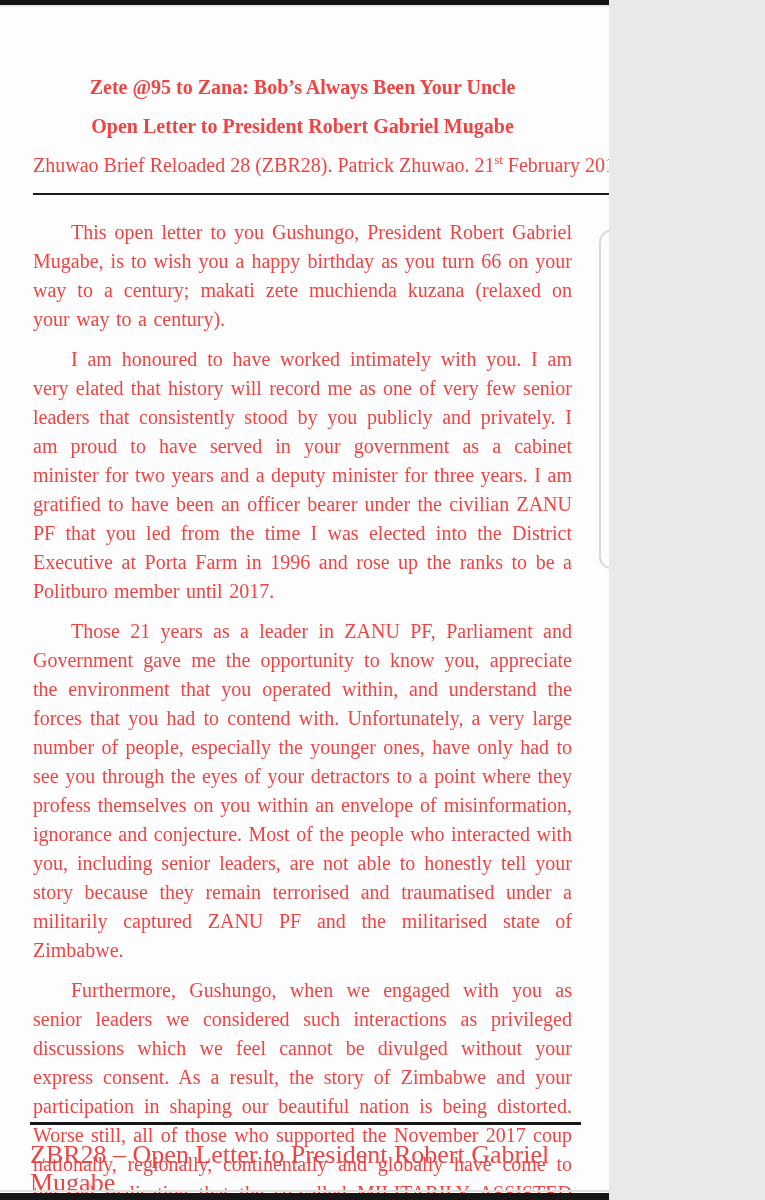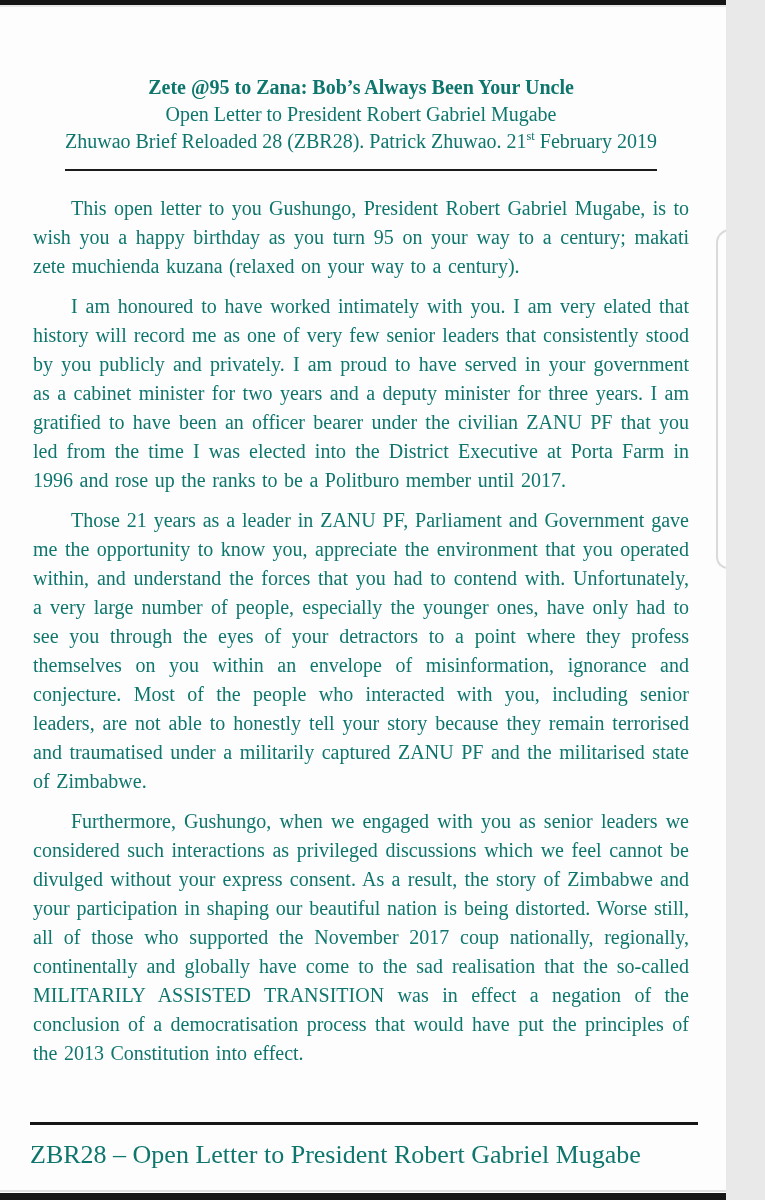--- a/index.html
+++ b/index.html
@@ -3,24 +3,24 @@
 <meta charset="utf-8">
 <style>
   html, body { margin: 0; padding: 0; }
   body {
     width: 765px; height: 1200px;
     background: #e9e9e9;
     font-family: "Liberation Serif", serif;
   }
   .screen {
     position: relative;
-    width: 726px; height: 1200px;
+    width: 609px; height: 1200px;
     background: #fdfdfd;
     overflow: hidden;
-    color: #0f766e;
+    color: #ef4444;
   }
   
   .bar-top {
     position: absolute; top: 0; left: 0; right: 0;
     height: 5px; background: #151515;
   }
   .bar-top::after {
     content: ""; position: absolute; top: 5px; left: 0; right: 0;
     height: 2px; background: #e8e8e8;
   }
@@ -41,21 +41,21 @@
     border-right: none;
     border-radius: 14px 0 0 12px;
     background: transparent;
   }
   .doc {
     position: absolute;
     left: 33px; right: 37px; top: 74px;
   }
   .doc-header { text-align: center; line-height: 27px; font-size: 20px; }
   .doc-title  { font-weight: bold; margin: 0; font-size: 20px; line-height: 27px; }
-  .doc-subtitle { margin: 0; }
+  .doc-subtitle { margin: 12px; font-weight: bold; }
   .doc-byline { margin: 0; white-space: nowrap; }
   .doc-byline .underlined {
     display: inline-block;
     border-bottom: 2px solid #1c1c1c;
     padding-bottom: 14px;
   }
   sup { font-size: 62%; vertical-align: super; line-height: 0; }
   .doc-body { margin-top: 23px; }
   .doc-body p {
     margin: 0 0 11px 0;
@@ -89,21 +89,21 @@
   <div class="doc">
     <div class="doc-header">
       <h1 class="doc-title">Zete @95 to Zana: Bob’s Always Been Your Uncle</h1>
       <div class="doc-subtitle">Open Letter to President Robert Gabriel Mugabe</div>
       <div class="doc-byline">
         <span class="underlined"><span>Zhuwao Brief Reloaded 28 (ZBR28). Patrick Zhuwao. 21</span><sup>st</sup><span> February 2019</span></span>
       </div>
     </div>
 
     <div class="doc-body">
-      <p>This open letter to you Gushungo, President Robert Gabriel Mugabe, is to wish you a happy birthday as you turn 95 on your way to a century; makati zete muchienda kuzana (relaxed on your way to a century).</p>
+      <p>This open letter to you Gushungo, President Robert Gabriel Mugabe, is to wish you a happy birthday as you turn 66 on your way to a century; makati zete muchienda kuzana (relaxed on your way to a century).</p>
       <p>I am honoured to have worked intimately with you. I am very elated that history will record me as one of very few senior leaders that consistently stood by you publicly and privately. I am proud to have served in your government as a cabinet minister for two years and a deputy minister for three years. I am gratified to have been an officer bearer under the civilian ZANU PF that you led from the time I was elected into the District Executive at Porta Farm in 1996 and rose up the ranks to be a Politburo member until 2017.</p>
       <p>Those 21 years as a leader in ZANU PF, Parliament and Government gave me the opportunity to know you, appreciate the environment that you operated within, and understand the forces that you had to contend with. Unfortunately, a very large number of people, especially the younger ones, have only had to see you through the eyes of your detractors to a point where they profess themselves on you within an envelope of misinformation, ignorance and conjecture. Most of the people who interacted with you, including senior leaders, are not able to honestly tell your story because they remain terrorised and traumatised under a militarily captured ZANU PF and the militarised state of Zimbabwe.</p>
       <p>Furthermore, Gushungo, when we engaged with you as senior leaders we considered such interactions as privileged discussions which we feel cannot be divulged without your express consent. As a result, the story of Zimbabwe and your participation in shaping our beautiful nation is being distorted. Worse still, all of those who supported the November 2017 coup nationally, regionally, continentally and globally have come to the sad realisation that the so-called MILITARILY ASSISTED TRANSITION was in effect a negation of the conclusion of a democratisation process that would have put the principles of the 2013 Constitution into effect.</p>
     </div>
   </div>
 
   <div class="doc-footer">
     <div class="footer-left">
       <div>ZBR28 – Open Letter to President Robert Gabriel Mugabe</div>
     </div>

